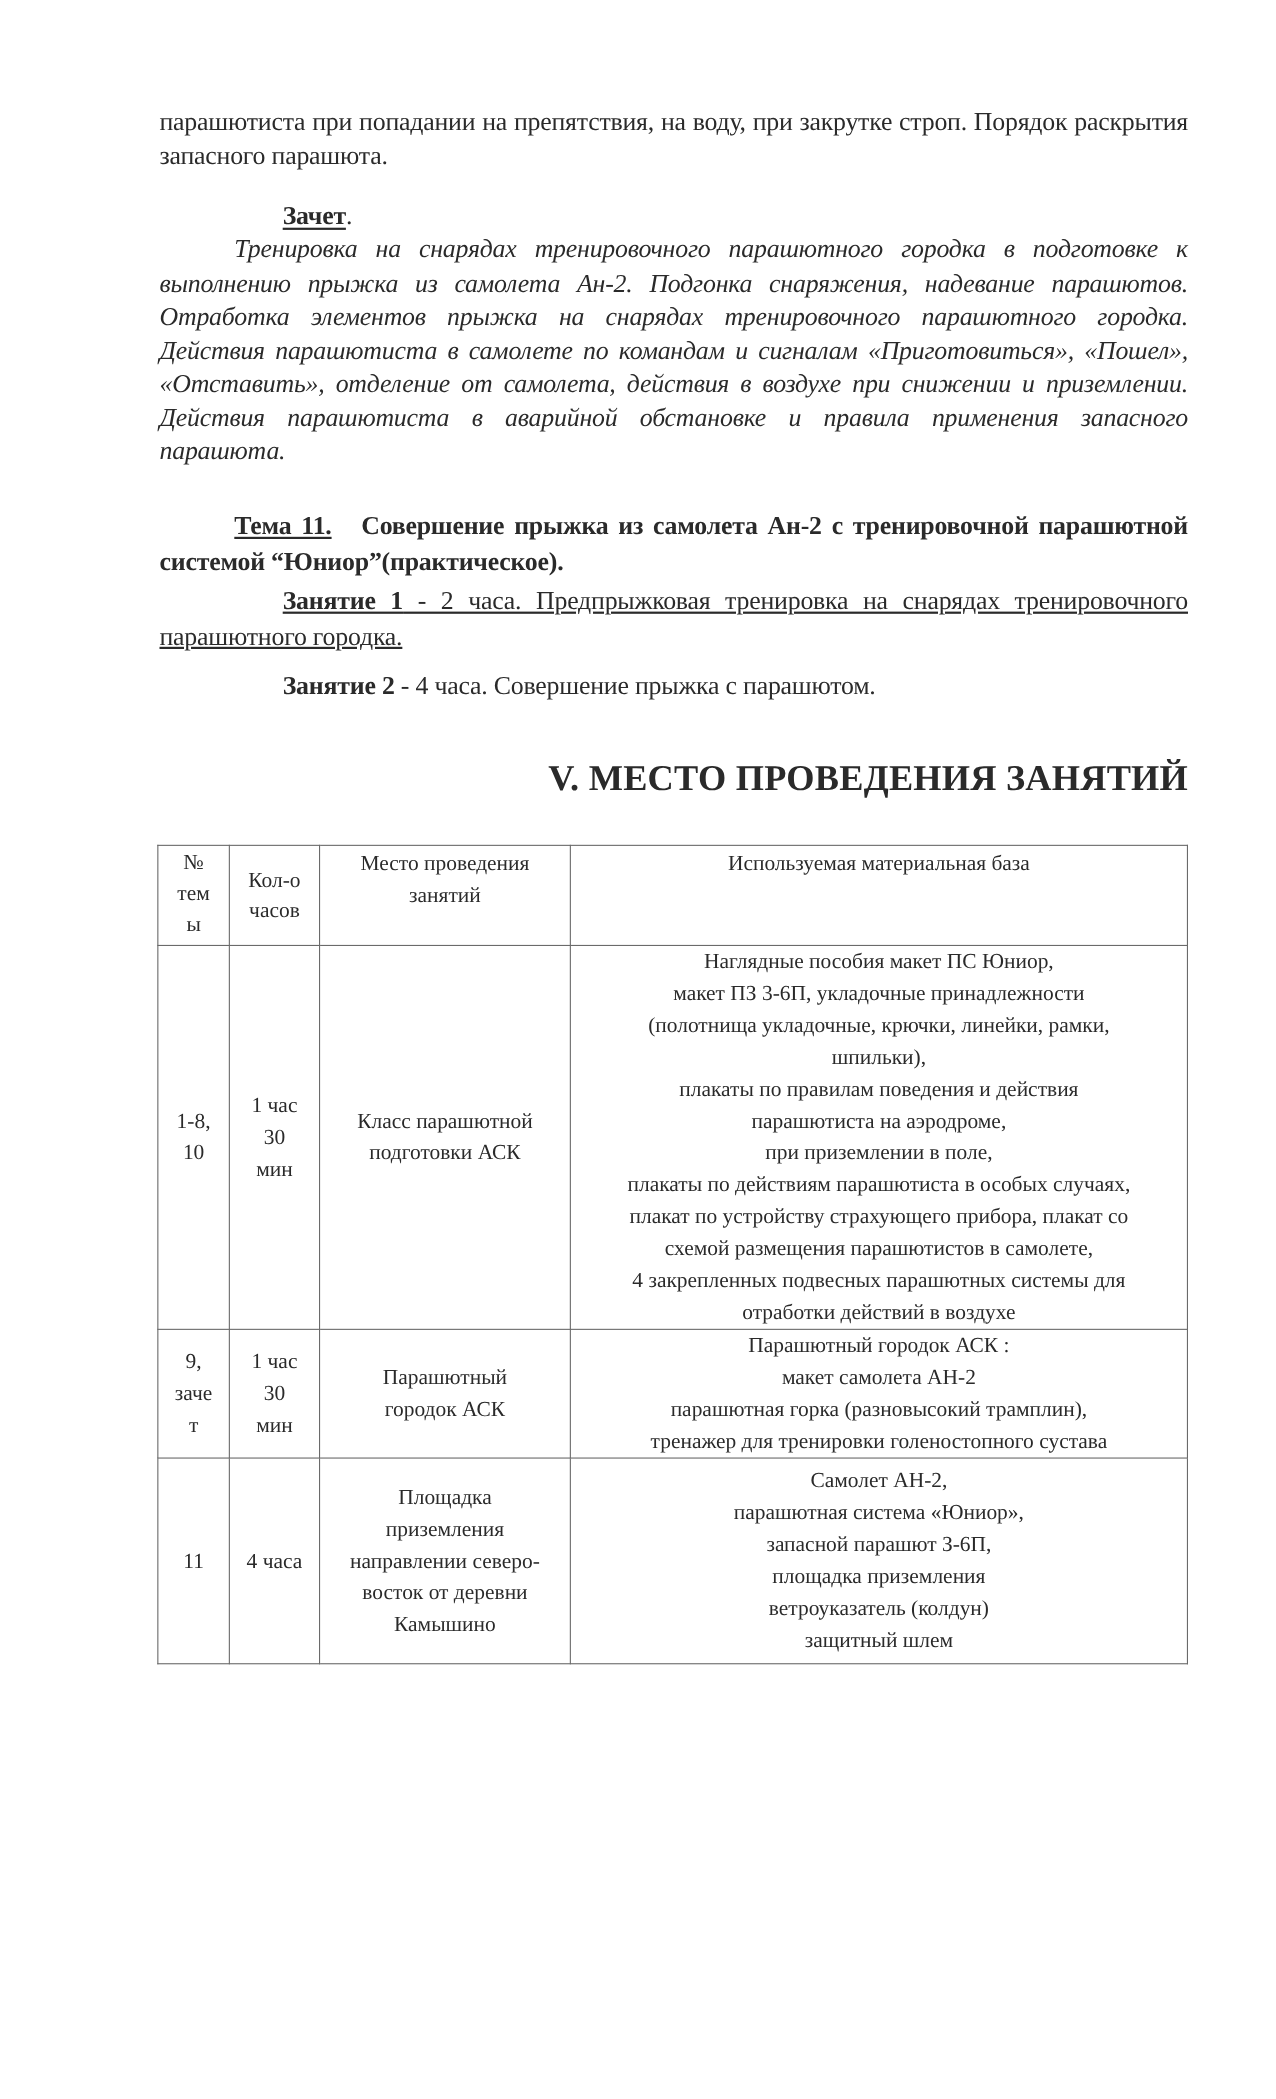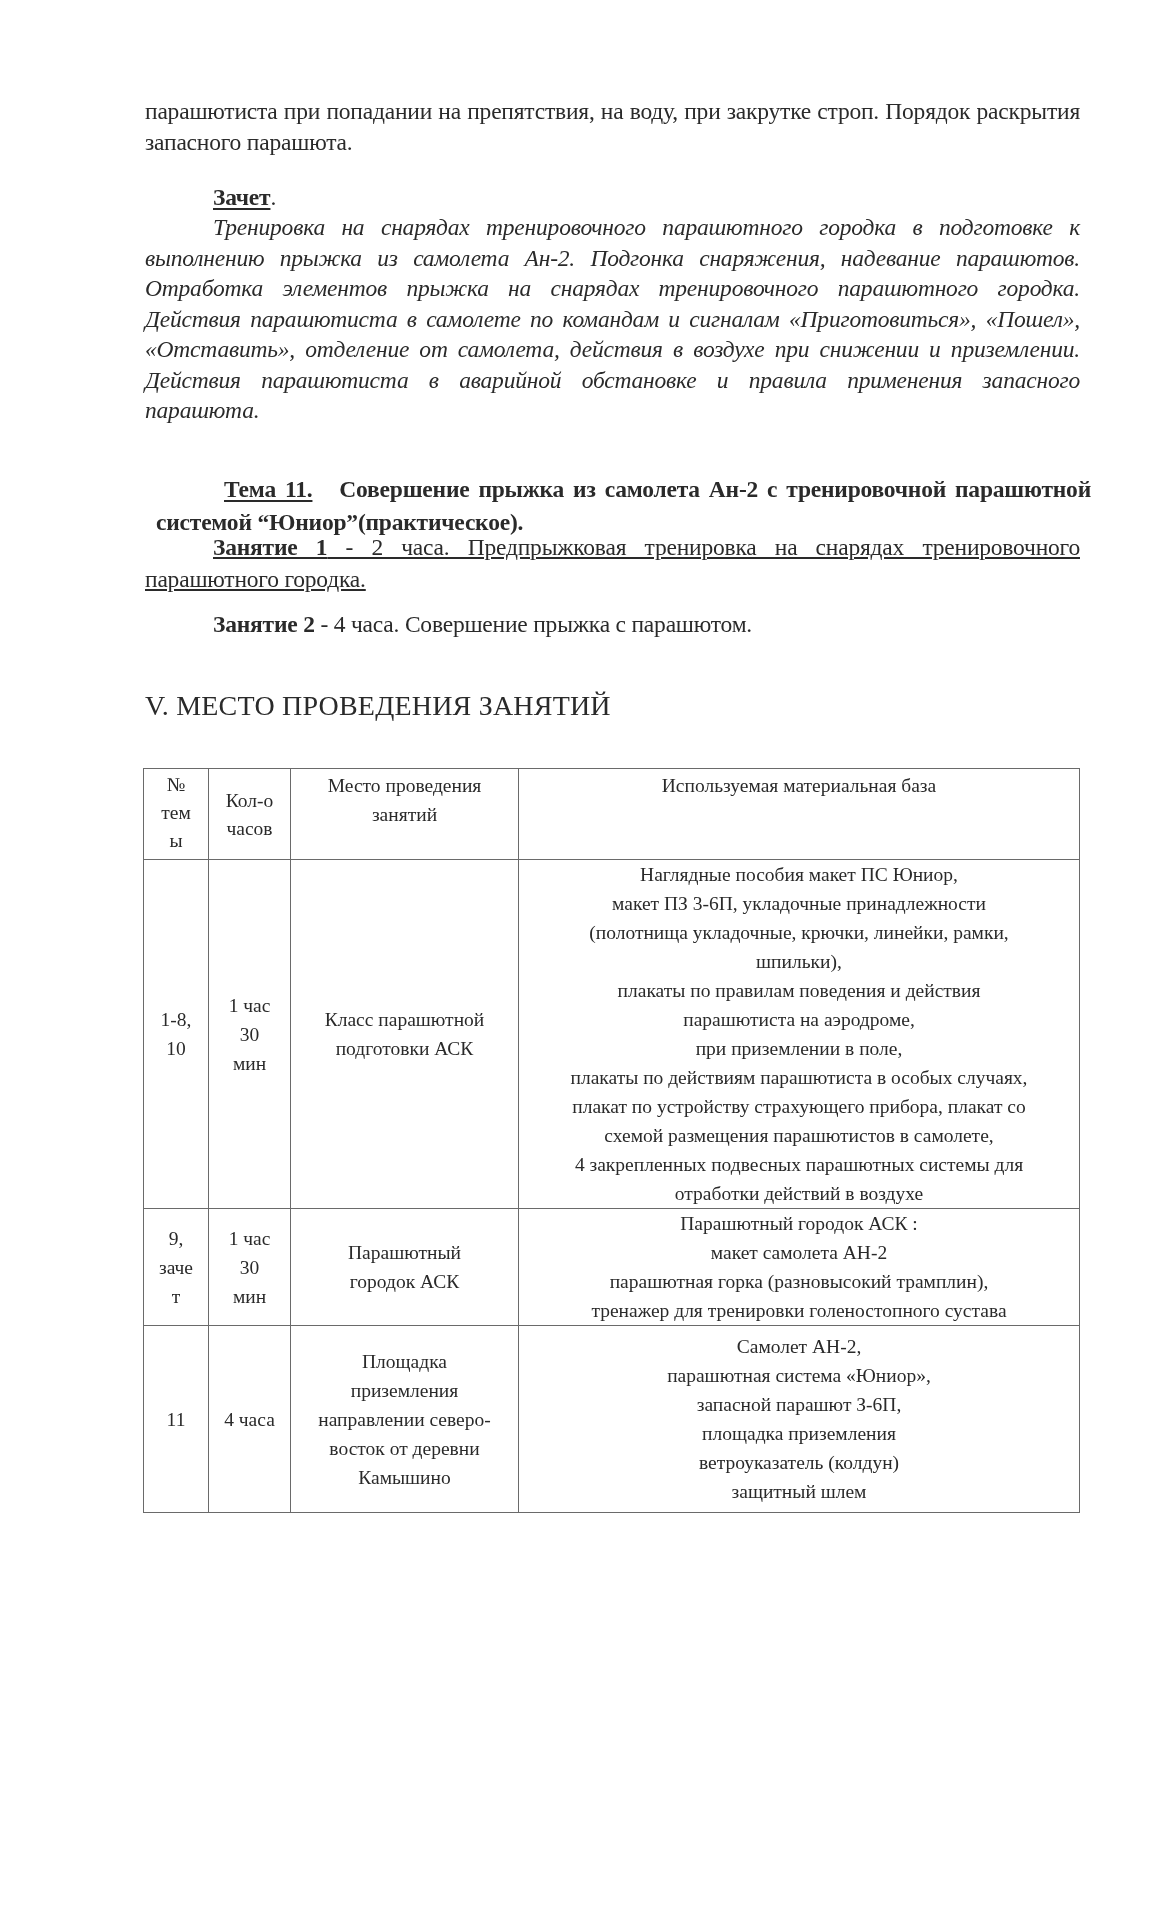--- a/index.html
+++ b/index.html
@@ -23,38 +23,38 @@
     .block {
       position: absolute;
       left: 145px;
       width: 935px;
       font-size: 23.5px;
       line-height: 30.5px;
       text-align: justify;
       letter-spacing: -0.2px;
     }
     .indent { text-indent: 68px; }
-    .bold { font-weight: bold; }
+    .bold { font-weight: bold; margin-left: 44px; }
     .u { text-decoration: underline; text-underline-offset: 3px; }
 
     #p-top { top: 96px; }
     #zachet-head { top: 182px; }
     #zachet-body { top: 212px; font-style: italic; }
     #tema11 { top: 462px; }
     #z1 { top: 531px; }
     #z2 { top: 609px; }
 
     #section-title {
       position: absolute;
       top: 690px;
       left: 145px;
       width: 935px;
-      text-align: left;
-      font-size: 28px;
-      font-weight: normal;
+      text-align: right;
+      font-size: 33px;
+      font-weight: bold;
       letter-spacing: 0.2px;
     }
 
     table.places {
       position: absolute;
       left: 143px;
       top: 768px;
       width: 936px;
       border-collapse: collapse;
       font-size: 19.5px;
@@ -97,21 +97,21 @@
   </p>
 
   <div class="block indent" id="zachet-head">
     <span class="bold u">Зачет</span><span>.</span>
   </div>
 
   <p class="block indent" id="zachet-body" style="margin:0;">
     <span>Тренировка на снарядах тренировочного парашютного городка в подготовке к выполнению прыжка из самолета Ан-2. Подгонка снаряжения, надевание парашютов. Отработка элементов прыжка на снарядах тренировочного парашютного городка. Действия парашютиста в самолете по командам и сигналам «Приготовиться», «Пошел», «Отставить», отделение от самолета, действия в воздухе при снижении и приземлении. Действия парашютиста в аварийной обстановке и правила применения запасного парашюта.</span>
   </p>
 
-  <p class="block indent bold" id="tema11" style="margin:11px; line-height:33px;">
+  <p class="block indent bold" id="tema11" style="margin:0; line-height:33px;">
     <span class="u">Тема 11.</span>&nbsp;&nbsp;
     <span>Совершение прыжка из самолета Ан-2 с тренировочной парашютной системой “Юниор”(практическое).</span>
   </p>
 
   <p class="block indent" id="z1" style="margin:0; line-height:32px;text-decoration:underline;">
     <span class="bold">Занятие 1</span><span> - 2 часа. Предпрыжковая тренировка на снарядах тренировочного парашютного городка.</span>
   </p>
 
   <p class="block indent" id="z2" style="margin:0;">
     <span class="bold">Занятие 2</span><span> - 4 часа. Совершение прыжка с парашютом.</span>

